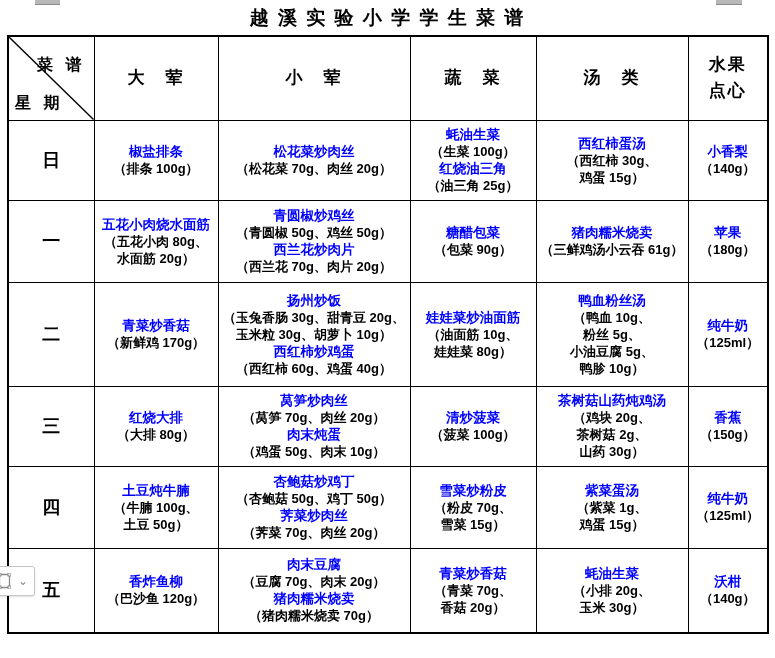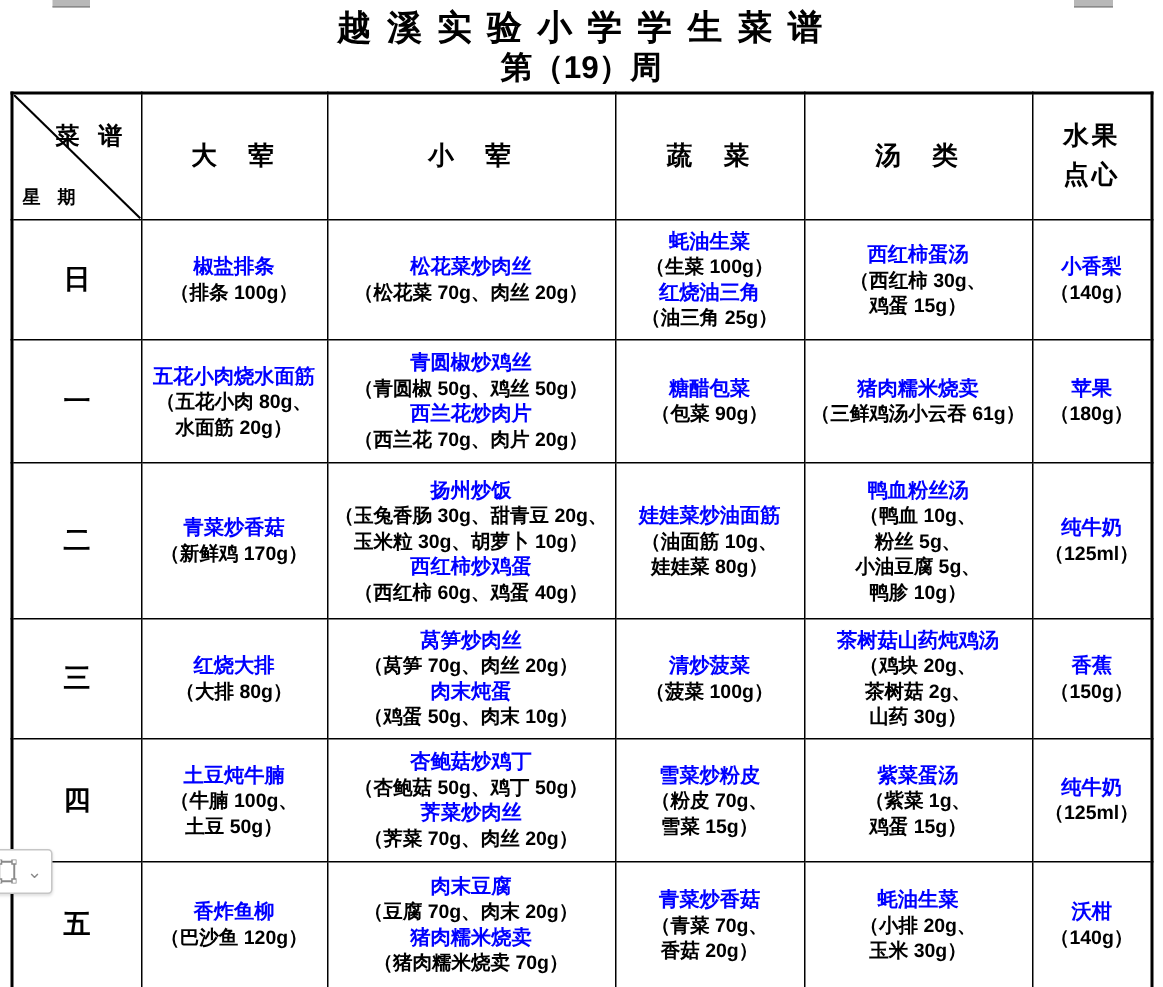--- a/index.html
+++ b/index.html
@@ -8,21 +8,21 @@
     font-family:"Liberation Sans","DejaVu Sans",sans-serif;
     color:#000;overflow:hidden;
   }
   
   .ruler-marker{position:absolute;top:0;height:4px;background:#b8b8b8;border-bottom:1px solid #8a8a8a;}
   .ruler-marker.left{left:35px;width:25px;}
   .ruler-marker.right{left:716px;width:26px;}
 
   
   .title-block{padding-top:4px;text-align:center;}
-  .main-title{font-size:23px;font-weight:700;letter-spacing:2px;line-height:28px;}
+  .main-title{font-size:19px;font-weight:700;letter-spacing:2px;line-height:28px;}
   .sub-title{display:flex;justify-content:center;align-items:center;gap:58px;
     font-size:21px;font-weight:700;line-height:26px;margin-top:1px;}
 
   
   table.menu{border-collapse:collapse;table-layout:fixed;margin-left:7px;margin-top:2px;
     width:761px;border:2px solid #000;}
   table.menu td,table.menu th{border:1px solid #000;padding:1px 2px;vertical-align:middle;
     text-align:center;font-weight:700;overflow:hidden;}
   col.c-day{width:86px;} col.c-meat{width:124px;} col.c-small{width:192px;}
   col.c-veg{width:126px;} col.c-soup{width:152px;} col.c-fruit{width:80px;}
@@ -35,42 +35,41 @@
   tbody tr:nth-child(5){height:82px;}
   tbody tr:nth-child(6){height:85px;}
 
   th.col-header{font-size:17px;letter-spacing:2px;white-space:pre-line;line-height:26px;font-weight:700;}
   td.day-cell{font-size:18px;font-weight:700;}
 
   
   th.diagonal{position:relative;padding:0;}
   th.diagonal svg{position:absolute;left:0;top:0;width:100%;height:100%;}
   .diag-top{position:absolute;top:18px;right:8px;font-size:16px;letter-spacing:4px;}
-  .diag-bottom{position:absolute;bottom:6px;left:6px;font-size:12px;letter-spacing:4px;}
+  .diag-bottom{position:absolute;bottom:6px;left:6px;font-size:16px;letter-spacing:4px;}
 
   .dish-name{color:#0000FF;font-size:13.5px;line-height:17px;font-weight:700;}
   .dish-detail{color:#000;font-size:13px;line-height:17px;font-weight:700;white-space:pre-line;}
 
   
   .float-widget{position:absolute;left:-8px;top:566px;height:28px;display:flex;align-items:center;
     background:#ffffff;border:1px solid #c6c6c6;border-radius:3px;box-shadow:0 1px 2px rgba(0,0,0,.12);
     padding:0 3px;gap:3px;}
   .float-widget .icon-box{width:16px;height:18px;display:flex;align-items:center;justify-content:center;}
   .float-widget .chevron{color:#8a8a8a;font-size:12px;line-height:12px;padding:2px 3px;}
 </style>
 </head>
 <body>
 
 <div class="ruler-marker left"></div>
 <div class="ruler-marker right"></div>
 
 <div class="title-block">
   <div class="main-title">越 溪 实 验 小 学 学 生 菜 谱</div>
   <div class="sub-title">
-    <span>第（19）周</span>
   </div>
 </div>
 
 <table class="menu">
   <colgroup>
     <col class="c-day">
       <col class="c-meat">
       <col class="c-small">
     <col class="c-veg">
       <col class="c-soup">

